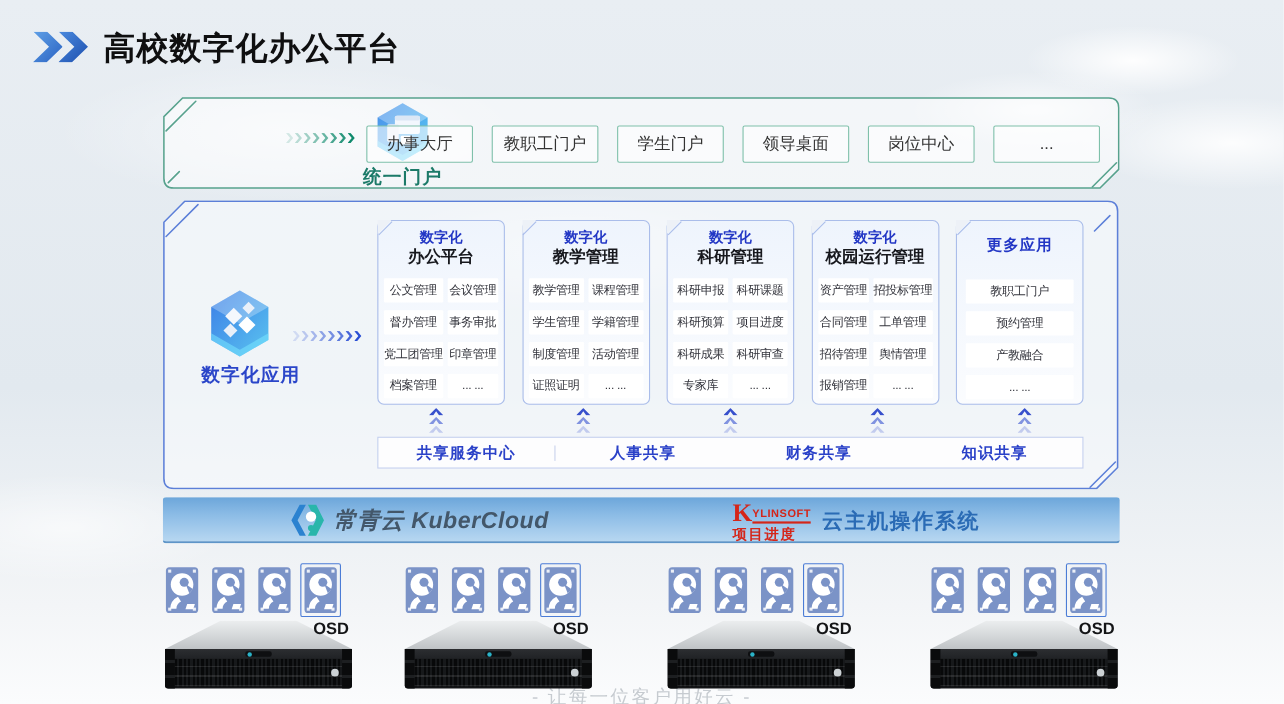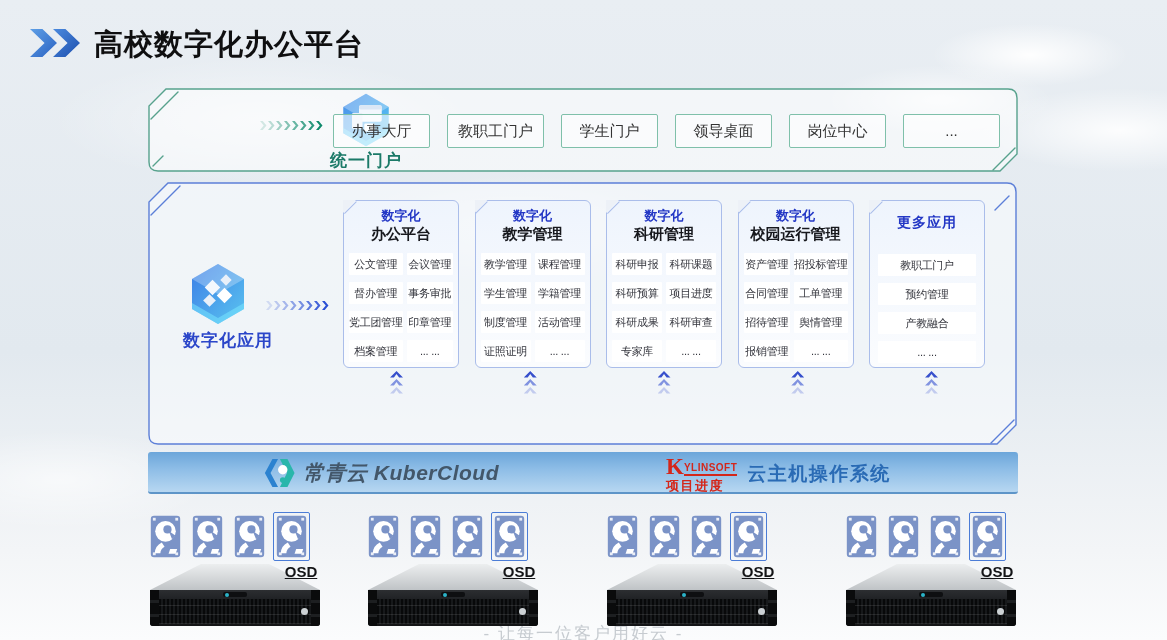--- a/index.html
+++ b/index.html
@@ -87,21 +87,21 @@
   .k-cn{font-size:13px;font-weight:700;color:#d4261a;letter-spacing:1.5px;margin-top:1px;}
   .os-label{font-size:19px;font-weight:700;color:#2a6bb5;letter-spacing:1.5px;}
   
   .sgroup{position:absolute;top:512px;width:170px;height:118px;}
   .g1{left:150px}.g2{left:368px}.g3{left:607px}.g4{left:846px}
   .disks{position:absolute;left:-3px;top:0;display:flex;gap:5px;z-index:3;}
   .dwrap{padding:2px;border:1.6px solid transparent;border-radius:2px;}
   .dwrap svg{display:block;width:31px;height:43px;}
   .dwrap.sel{border-color:#4b7cd6;}
   .osd{position:absolute;left:129px;top:51px;width:44px;text-align:center;font-size:15px;
-    font-weight:700;color:#141517;z-index:4;text-decoration:underline;}
+    font-weight:700;color:#141517;z-index:4;}
   .server{position:absolute;left:0;top:52px;width:170px;z-index:2;}
   .roof{height:26px;background:linear-gradient(180deg,#eceeef 0%,#d4d7d9 55%,#bfc3c6 100%);
     clip-path:polygon(30% 0,70% 0,100% 100%,0 100%);}
   .face{position:relative;height:36px;background:#141517;border-radius:0 0 3px 3px;}
   .face::before,.face::after{content:"";position:absolute;top:0;bottom:0;width:9px;
     background:linear-gradient(180deg,#0a0b0c 0 28%,#1d1f21 28% 36%,#0a0b0c 36% 66%,#1d1f21 66% 74%,#0a0b0c 74%);}
   .face::before{left:0;border-radius:0 0 0 3px;}
   .face::after{right:0;border-radius:0 0 3px 0;}
   .strip{position:absolute;left:9px;right:9px;top:0;height:9px;background:linear-gradient(180deg,#2c2e31,#202225);}
   .slogo{position:absolute;left:50%;top:2px;transform:translateX(-50%);width:24px;height:5px;
@@ -317,20 +317,27 @@
           <i class="up"></i>
           <i class="up"></i>
         </span>
       <span class="up-group">
           <i class="up"></i>
           <i class="up"></i>
           <i class="up"></i>
         </span>
     </div>
 
+    <div class="share-bar">
+      <div class="share-item">共享服务中心</div>
+      <i class="share-div"></i>
+      <div class="share-item">人事共享</div>
+      <div class="share-item">财务共享</div>
+      <div class="share-item">知识共享</div>
+    </div>
   </section>
 
   <section class="platform-bar">
     <div class="brand-left">
       <svg width="32" height="34" viewBox="0 0 34 34">
         <path d="M10 2 L2 17 L10 32 L16 32 L8 17 L16 2 Z" fill="#2b82d0"></path>
         <path d="M18 2 L26 2 L33.5 17 L26 32 L18 32 L25.5 17 Z" fill="#29b6ab"></path>
         <circle cx="21" cy="13.5" r="5" fill="#fff"></circle>
         <circle cx="21" cy="24.5" r="3" fill="#29b6ab"></circle>
       </svg>

